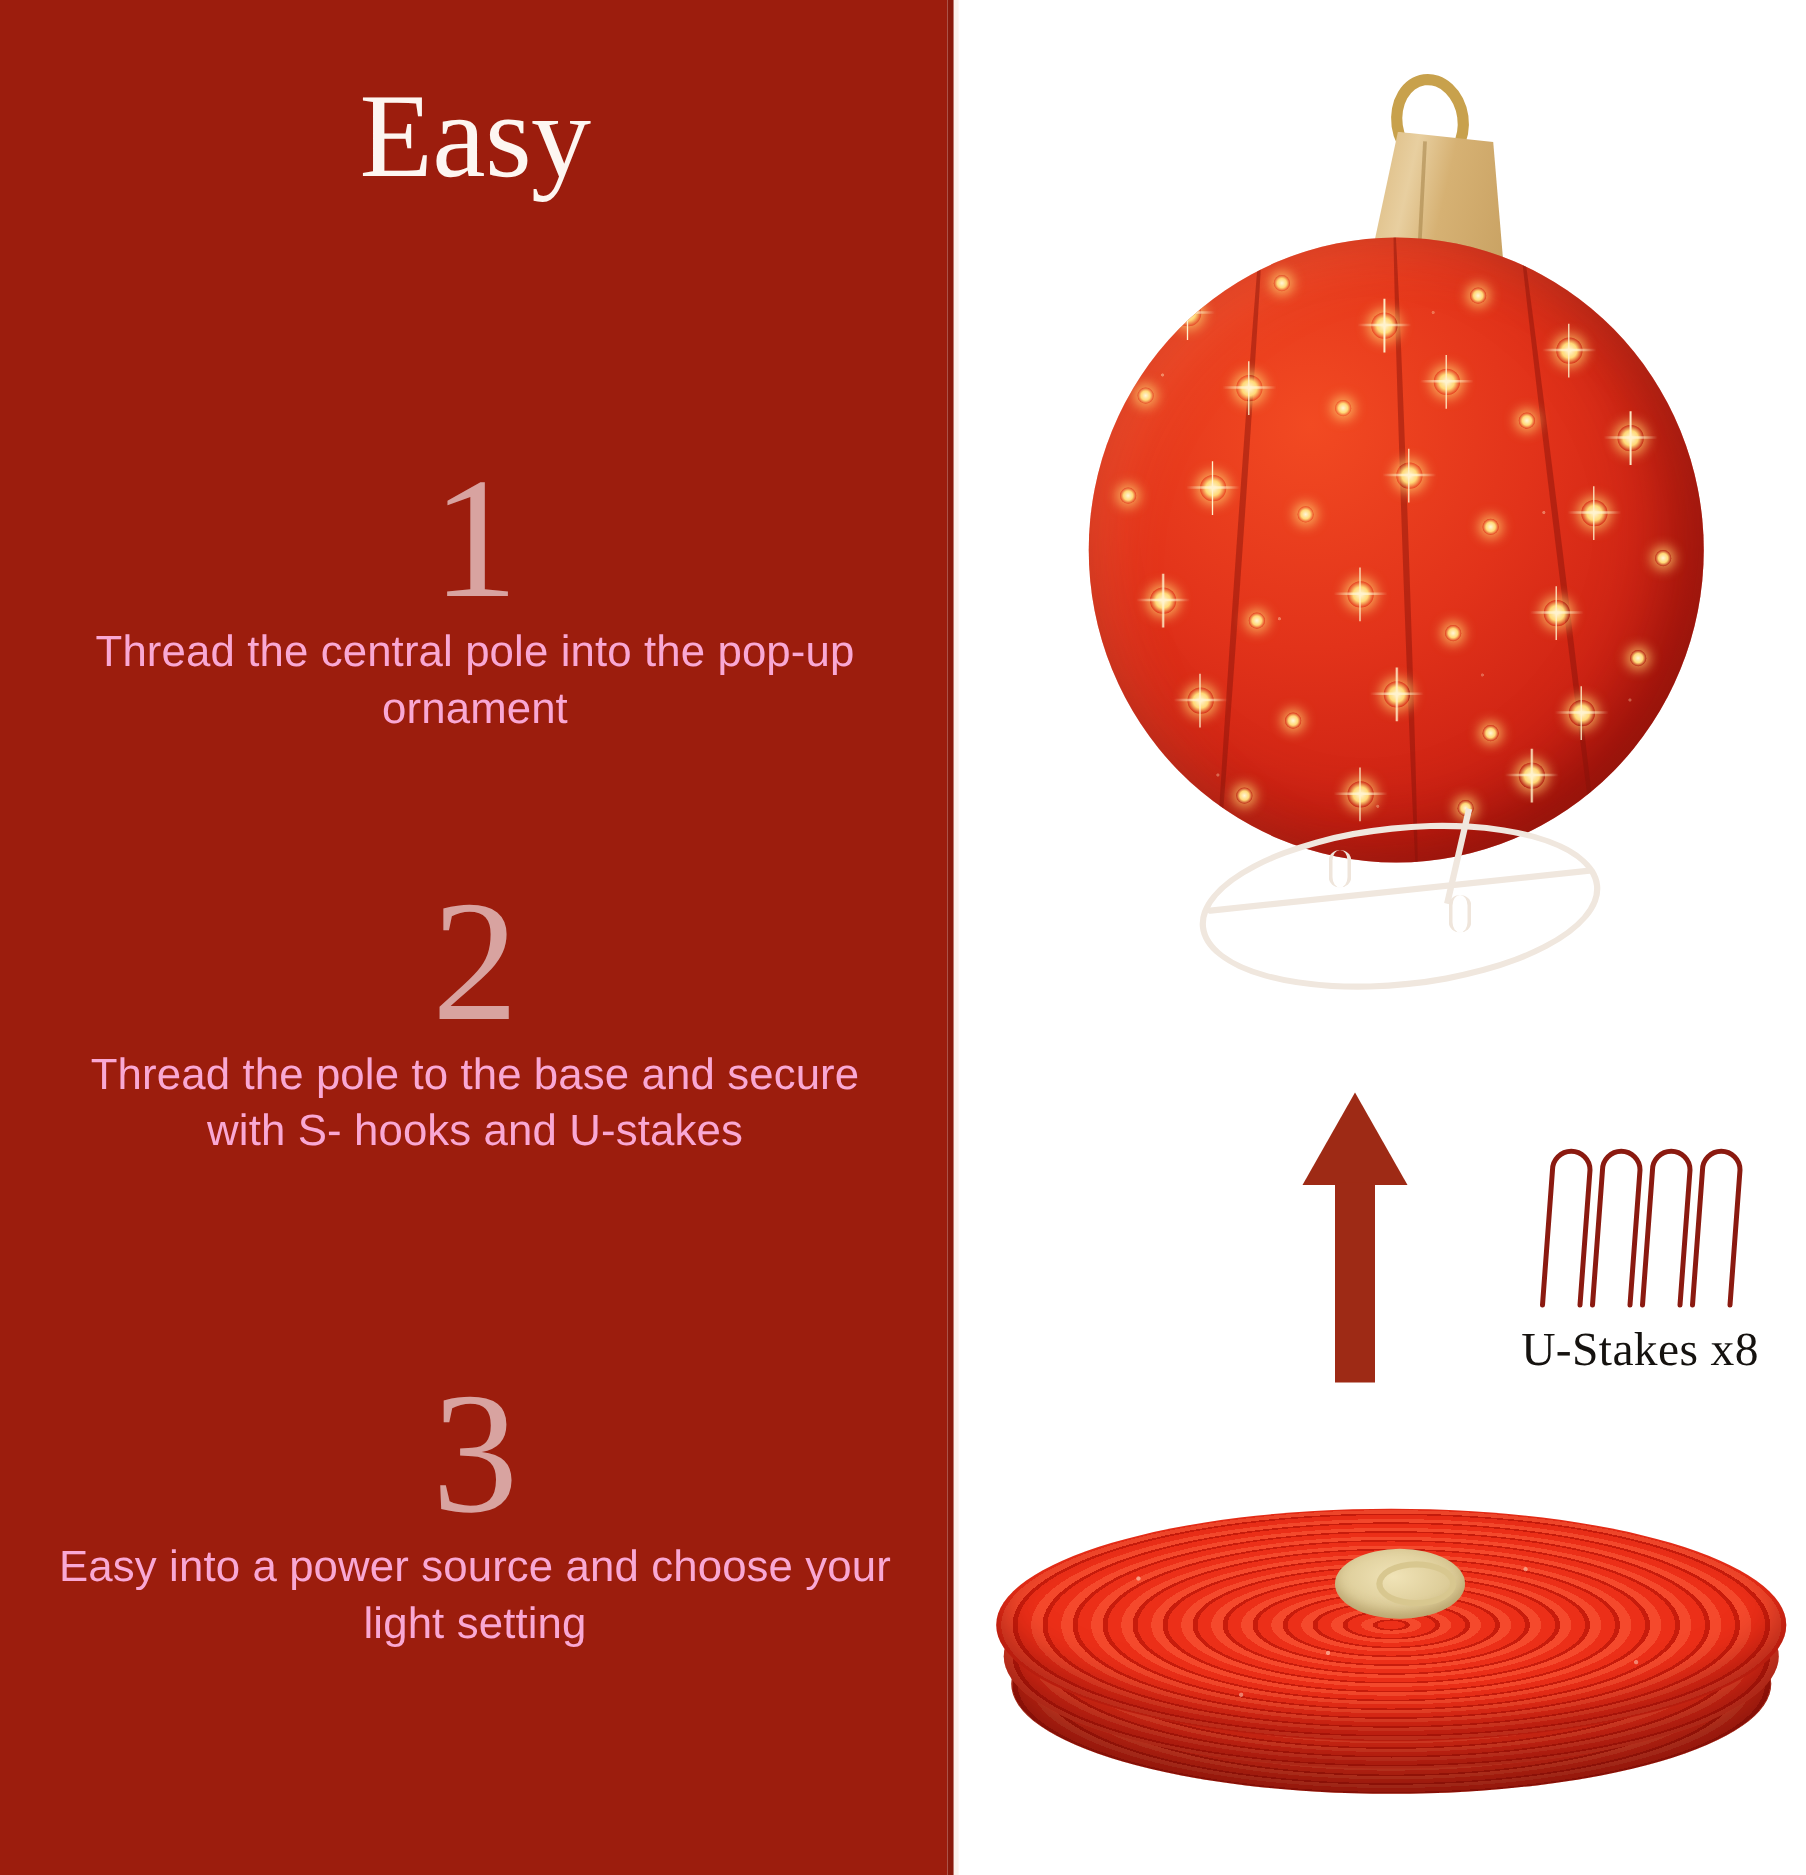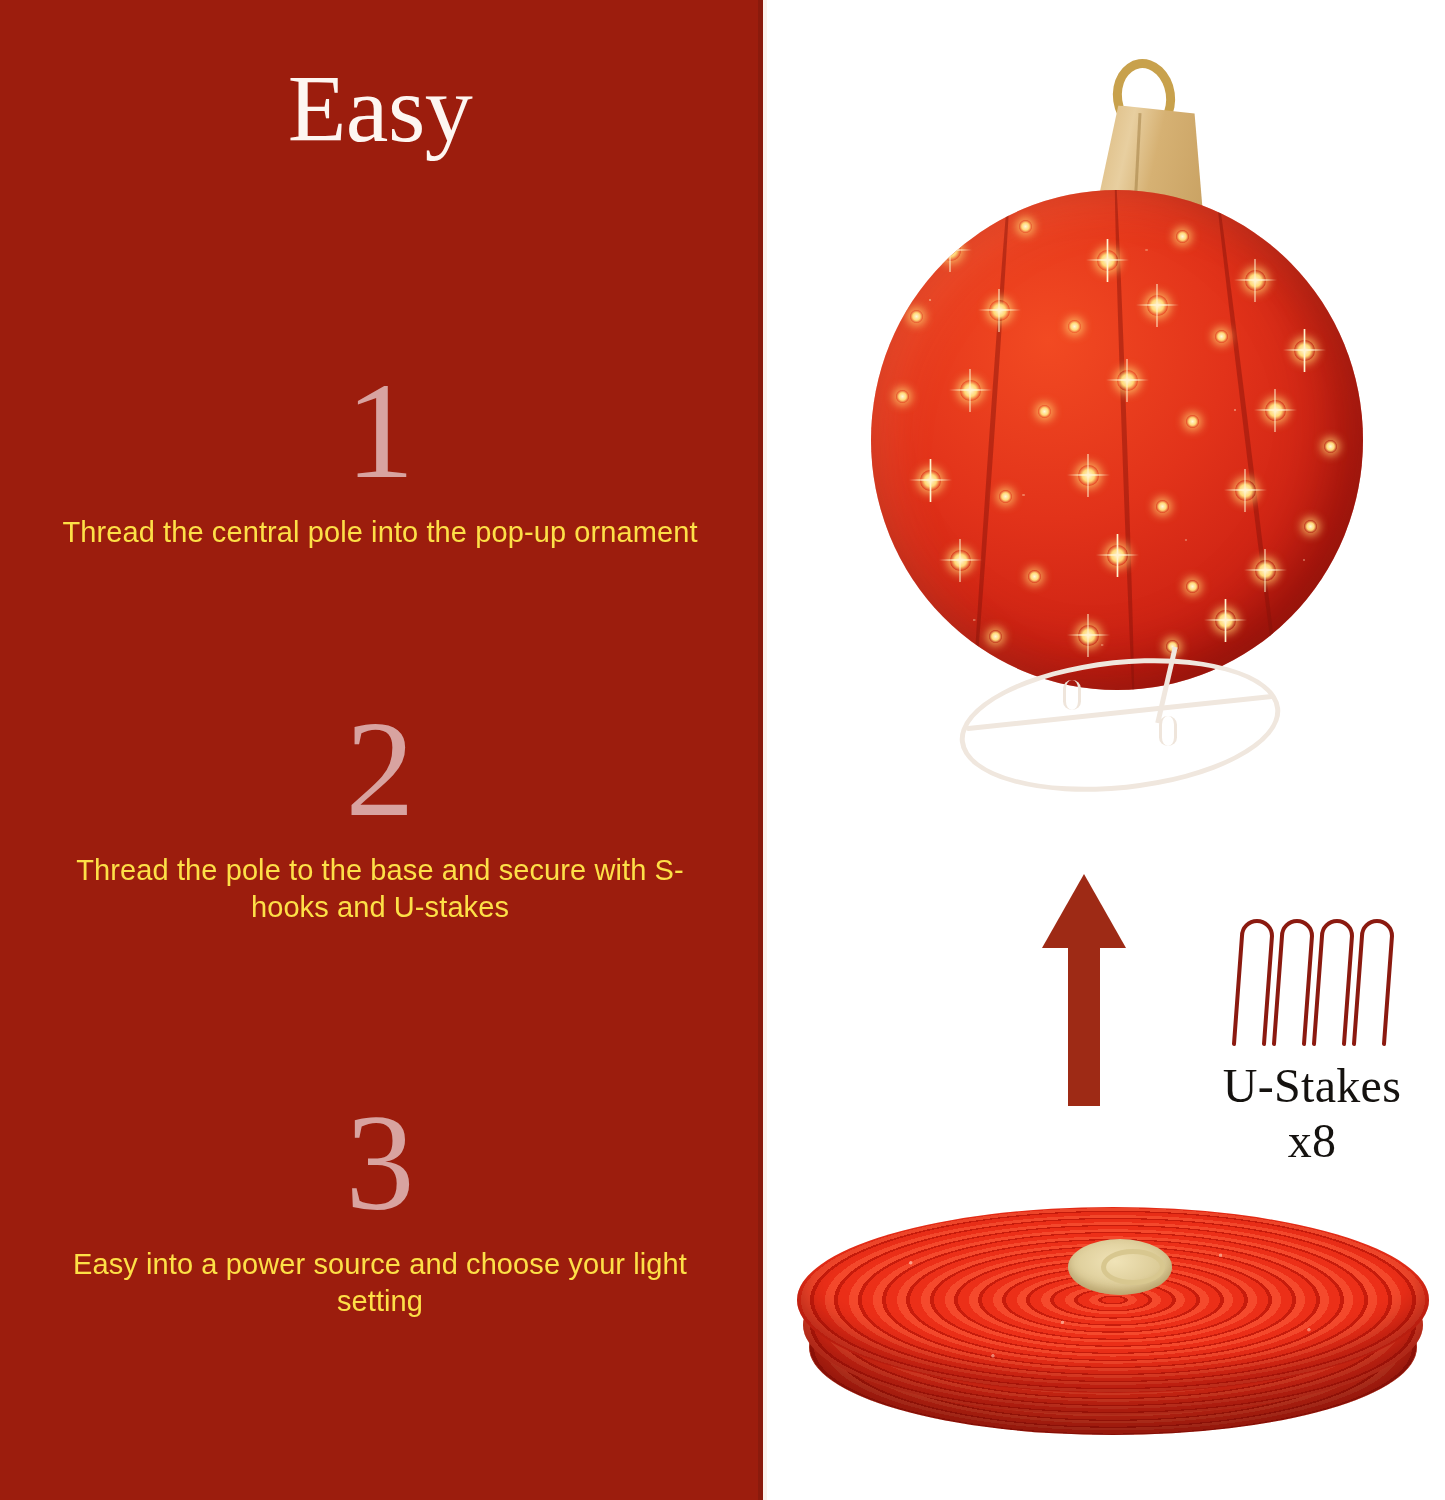--- a/index.html
+++ b/index.html
@@ -67,25 +67,24 @@
   .step-num {
     font-family: "Liberation Serif", serif;
     color: #d8a3a0;
     font-size: 138px;
     line-height: 1;
     font-weight: 400;
     display: block;
   }
   .step-text {
     display: block;
-    color: #fde047;
-    font-size: 29px;
+    color: #f9a8d4;
+    font-size: 35px;
     line-height: 1.28;
     font-weight: 400;
-    margin-top: 14px;
     letter-spacing: 0.1px;
   }
 
   #step-1 { top: 362px; }
   #step-2 { top: 700px; }
   #step-3 { top: 1094px; }
 
   
   .right-area {
     position: absolute;
@@ -266,21 +265,21 @@
   .stakes-block {
     position: absolute;
     left: 430px;
     top: 900px;
     width: 230px;
   }
   .stakes-svg { display: block; margin: 0 auto; }
   .stakes-label {
     text-align: center;
     font-family: "Liberation Serif", serif;
-    font-size: 48px;
+    font-size: 38px;
     color: #15120f;
     margin-top: 8px;
     letter-spacing: 0.3px;
   }
 
   
   .disc-wrap {
     position: absolute;
     left: 18px;
     top: 1185px;

